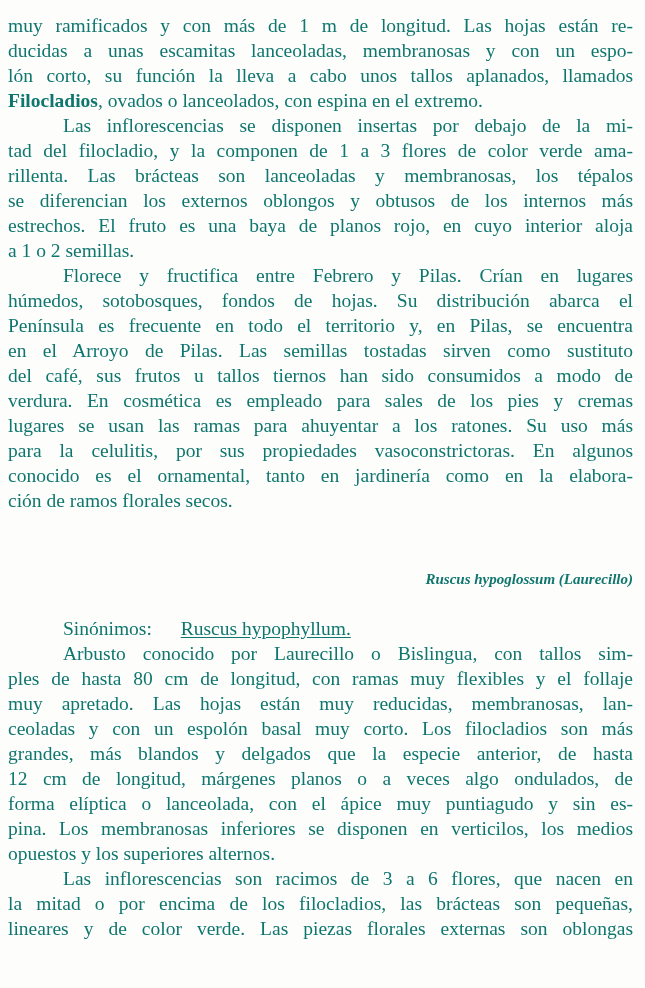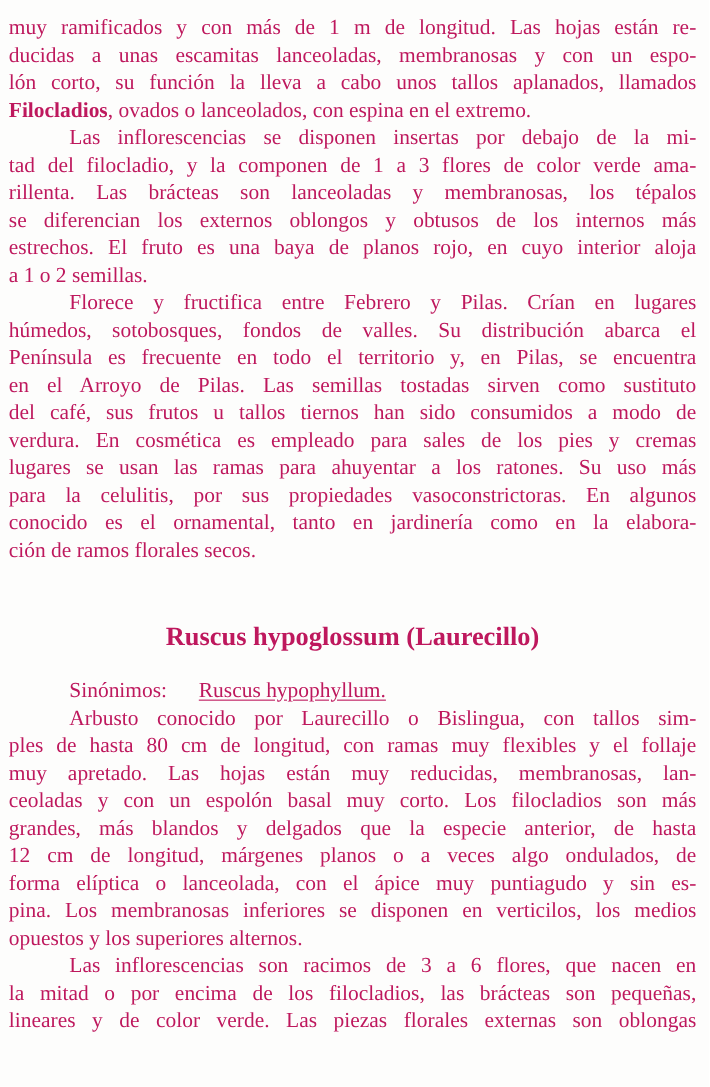--- a/index.html
+++ b/index.html
@@ -6,21 +6,21 @@
     margin: 0;
     padding: 0;
     background: #ffffff;
   }
   .page {
     position: relative;
     width: 645px;
     height: 988px;
     box-sizing: border-box;
     background: #fdfdfc;
-    color: #be185d;
+    color: #0f766e;
     font-family: "Liberation Serif", "DejaVu Serif", serif;
     font-size: 19.5px;
     padding: 13px 12px 0 8px;
     overflow: hidden;
   }
   .para {
     margin: 0;
   }
   .line {
     line-height: 25px;
@@ -29,23 +29,24 @@
   .just {
     text-align: justify;
     text-align-last: justify;
   }
   .indent {
     text-indent: 55px;
   }
   .b { font-weight: 700; }
   .u { text-decoration: underline; text-underline-offset: 2px; margin-left: 24px; }
   .heading {
-    text-align: center;
+    text-align: right;
     font-weight: 700;
-    font-size: 24px;
+    font-style: italic;
+    font-size: 15px;
     line-height: 25px;
     margin: 54px 0 24px 0;
   }
 </style>
 </head>
 <body>
 
 <div class="page">
   <div>
       <div class="para">
@@ -57,21 +58,21 @@
       <div class="para">
         <div class="line just indent"><span>Las inflorescencias se disponen insertas por debajo de la mi-</span></div>
         <div class="line just"><span>tad del filocladio, y la componen de 1 a 3 flores de color verde ama-</span></div>
         <div class="line just"><span>rillenta. Las brácteas son lanceoladas y membranosas, los tépalos</span></div>
         <div class="line just"><span>se diferencian los externos oblongos y obtusos de los internos más</span></div>
         <div class="line just"><span>estrechos. El fruto es una baya de planos rojo, en cuyo interior aloja</span></div>
         <div class="line"><span>a 1 o 2 semillas.</span></div>
       </div>
       <div class="para">
         <div class="line just indent"><span>Florece y fructifica entre Febrero y Pilas. Crían en lugares</span></div>
-        <div class="line just"><span>húmedos, sotobosques, fondos de valles. Su distribución abarca el</span></div>
+        <div class="line just"><span>húmedos, sotobosques, fondos de hojas. Su distribución abarca el</span></div>
         <div class="line just"><span>Península es frecuente en todo el territorio y, en Pilas, se encuentra</span></div>
         <div class="line just"><span>en el Arroyo de Pilas. Las semillas tostadas sirven como sustituto</span></div>
         <div class="line just"><span>del café, sus frutos u tallos tiernos han sido consumidos a modo de</span></div>
         <div class="line just"><span>verdura. En cosmética es empleado para sales de los pies y cremas</span></div>
         <div class="line just"><span>lugares se usan las ramas para ahuyentar a los ratones. Su uso más</span></div>
         <div class="line just"><span>para la celulitis, por sus propiedades vasoconstrictoras. En algunos</span></div>
         <div class="line just"><span>conocido es el ornamental, tanto en jardinería como en la elabora-</span></div>
         <div class="line"><span>ción de ramos florales secos.</span></div>
       </div>
       <div class="heading">Ruscus hypoglossum (Laurecillo)</div>

